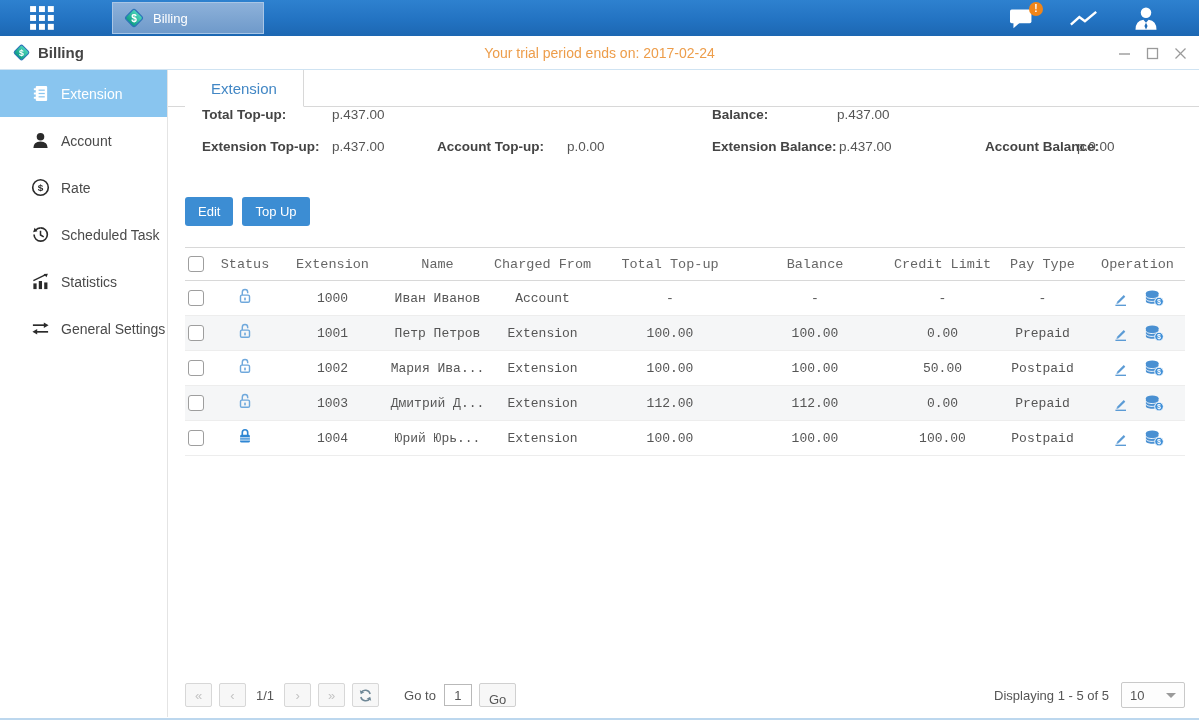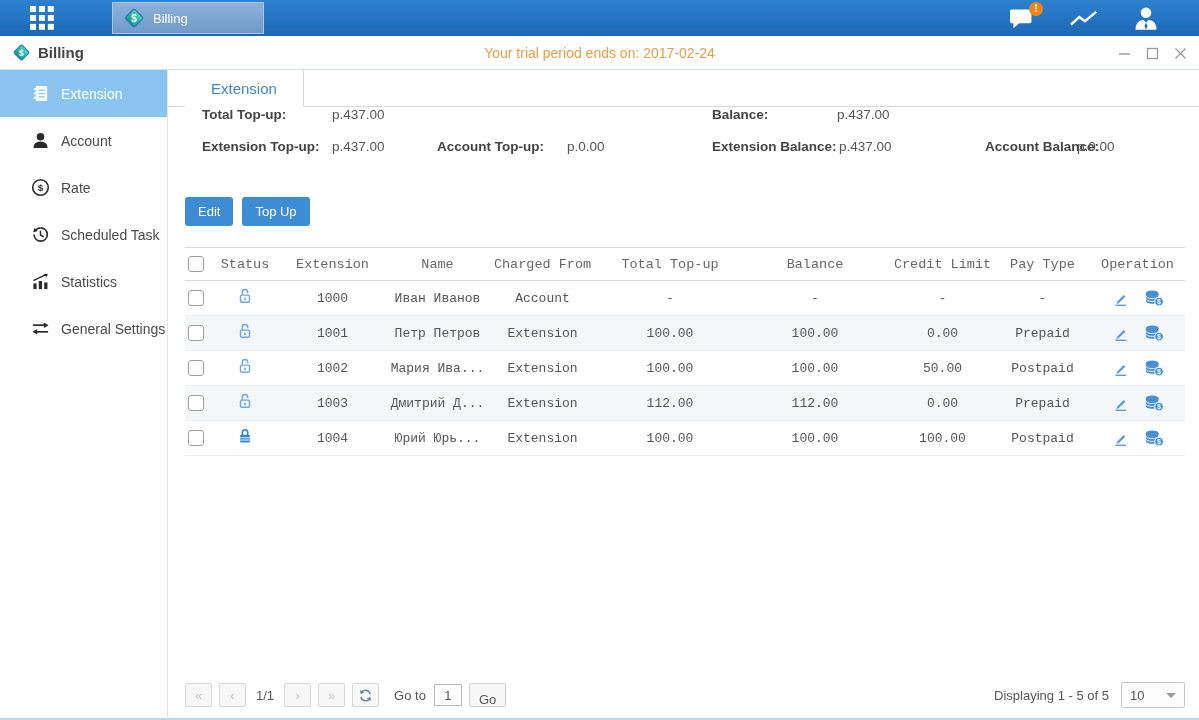--- a/index.html
+++ b/index.html
@@ -81,21 +81,21 @@
   .ops { display:flex; align-items:center; justify-content:center; gap:15px; }
   .op-icon { cursor:pointer; display:flex; }
   
   .pagebar { position:absolute; left:17px; right:14px; bottom:9px; display:flex; align-items:center; font-size:13px; color:#555; }
   .pg-btn {
     width:27px; height:24px; border:1px solid #d7d7d7; background:#f7f7f7; border-radius:2px;
     display:flex; align-items:center; justify-content:center; color:#c3c3c3; font-size:13px;
     margin-right:7px; cursor:pointer;
   }
   .pg-ind { margin:0 10px 0 3px; color:#555; }
-  .goto-lbl { margin:0 8px 0 8px; color:#555; }
+  .goto-lbl { margin:0 8px 0 18px; color:#555; }
   .goto-input { width:28px; height:22px; border:1px solid #b9b9b9; text-align:center; font-size:13px; font-family:inherit; color:#555; }
   .go-btn { margin-left:7px; height:24px; padding:8px 9px; border:1px solid #d0d0d0; background:#f7f7f7; border-radius:2px; font-size:13px; font-family:inherit; color:#555; cursor:pointer; }
   .pg-right { margin-left:auto; display:flex; align-items:center; gap:12px; }
   .size-select {
     width:64px; height:24px; border:1px solid #c9c9c9; background:#fdfdfd; border-radius:2px;
     display:flex; align-items:center; padding:12px 8px; cursor:pointer; color:#555; position:relative;
   }
   .size-select .caret {
     position:absolute; right:8px; top:10px; width:0; height:0;
     border-left:5px solid transparent; border-right:5px solid transparent; border-top:5px solid #9a9a9a;

